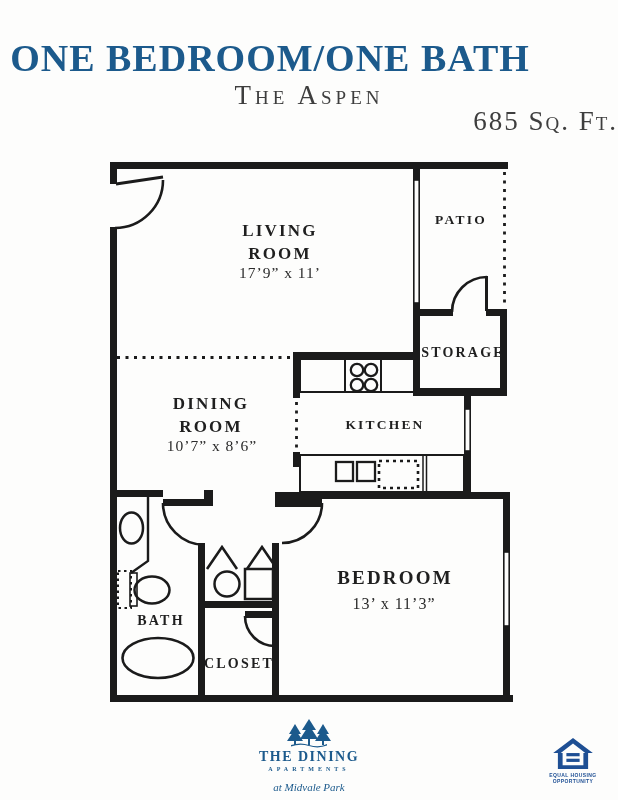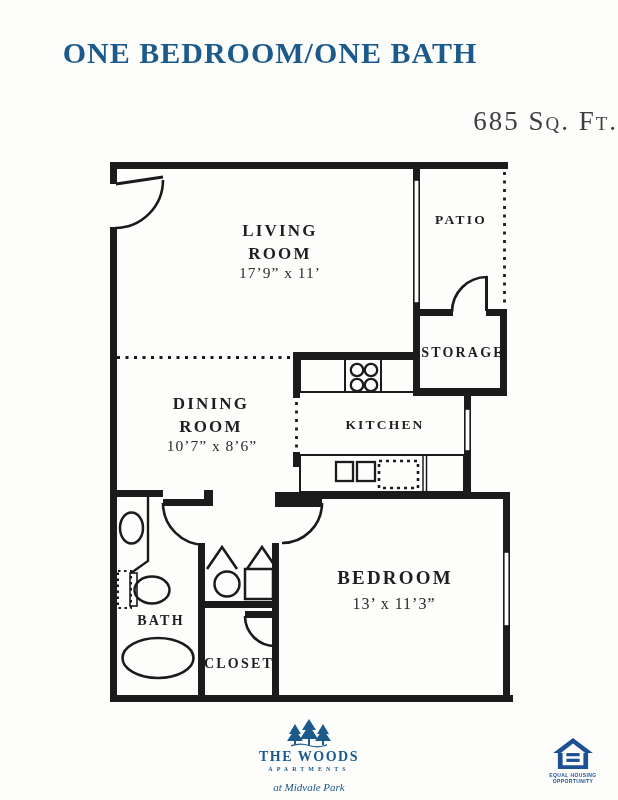--- a/index.html
+++ b/index.html
@@ -3,21 +3,21 @@
 <meta charset="utf-8">
 <style>
   html,body{margin:0;padding:0;background:#e8e8e8;}
   .page{
     position:relative;width:618px;height:800px;margin:0 auto;
     background:#fdfdfc;overflow:hidden;
     font-family:"Liberation Serif", serif;
   }
   .hdr-title{
     position:absolute;top:36px;left:0;width:540px;margin:0;
-    text-align:center;font-size:30px;font-weight:700;letter-spacing:1px;
+    text-align:center;font-size:38px;font-weight:700;letter-spacing:1px;
     color:var(--accent,#1c5a8c);
   }
   .hdr-plan{
     position:absolute;top:80px;left:0;width:618px;text-align:center;
     font-variant:small-caps;font-size:27px;letter-spacing:4px;color:#3e3e3e;
   }
   .hdr-area{
     position:absolute;top:106px;left:0;width:618px;text-align:right;
     font-variant:small-caps;font-size:27px;letter-spacing:2px;color:#3e3e3e;
   }
@@ -37,20 +37,21 @@
     color:var(--eho-blue,#1e4f94);font-family:"Liberation Sans", sans-serif;
   }
   .eho-text{font-size:5px;font-weight:700;letter-spacing:0.4px;line-height:6px;margin-top:1px;}
 </style>
 </head>
 <body>
 
 <div class="page">
 
   <h1 class="hdr-title">ONE BEDROOM/ONE BATH</h1>
+  <div class="hdr-plan">The Aspen</div>
   <div class="hdr-area">685 Sq. Ft.</div>
 
   <svg class="plan-svg" width="618" height="800" viewBox="0 0 618 800">
 
     <g fill="#1b1b1b">
       <rect x="110" y="162" width="398" height="7"></rect>
       <rect x="110" y="162" width="7" height="22"></rect>
       <rect x="110" y="227" width="7" height="475"></rect>
       <rect x="110" y="695" width="403" height="7"></rect>
       <rect x="413" y="162" width="7" height="19"></rect>
@@ -170,21 +171,21 @@
           <rect x="15" y="23" width="2" height="4"></rect>
         <polygon points="23,12 30,1 37,12"></polygon>
           <polygon points="21,21 30,7 39,21"></polygon>
           <rect x="29" y="21" width="2" height="6"></rect>
         <polygon points="38,16 44,6 50,16"></polygon>
           <polygon points="36,23 44,11 52,23"></polygon>
           <rect x="43" y="23" width="2" height="4"></rect>
         <path d="M12,27 q10,-3 18,0 q10,3 18,-1 l0,1.6 q-9,3.4 -18,0.4 q-9,-3 -18,0.6 z"></path>
       </g>
     </svg>
-    <div class="brand-name">THE WOODS</div>
+    <div class="brand-name">THE DINING</div>
     <div class="brand-sub">APARTMENTS</div>
     <div class="brand-tag">at Midvale Park</div>
   </div>
 
   <div class="eho">
     <svg width="42" height="34" viewBox="0 0 44 36" style="display:block;margin:0 auto;">
       <path fill="#1e4f94" d="M22,1 L43,17 L38,17 L38,34 L6,34 L6,17 L1,17 Z"></path>
       <path fill="#fdfdfc" d="M22,7 L35,17 L33,17 L33,30 L11,30 L11,17 L9,17 Z"></path>
       <rect fill="#1e4f94" x="15" y="17" width="14" height="3.4"></rect>
       <rect fill="#1e4f94" x="15" y="23" width="14" height="3.4"></rect>

